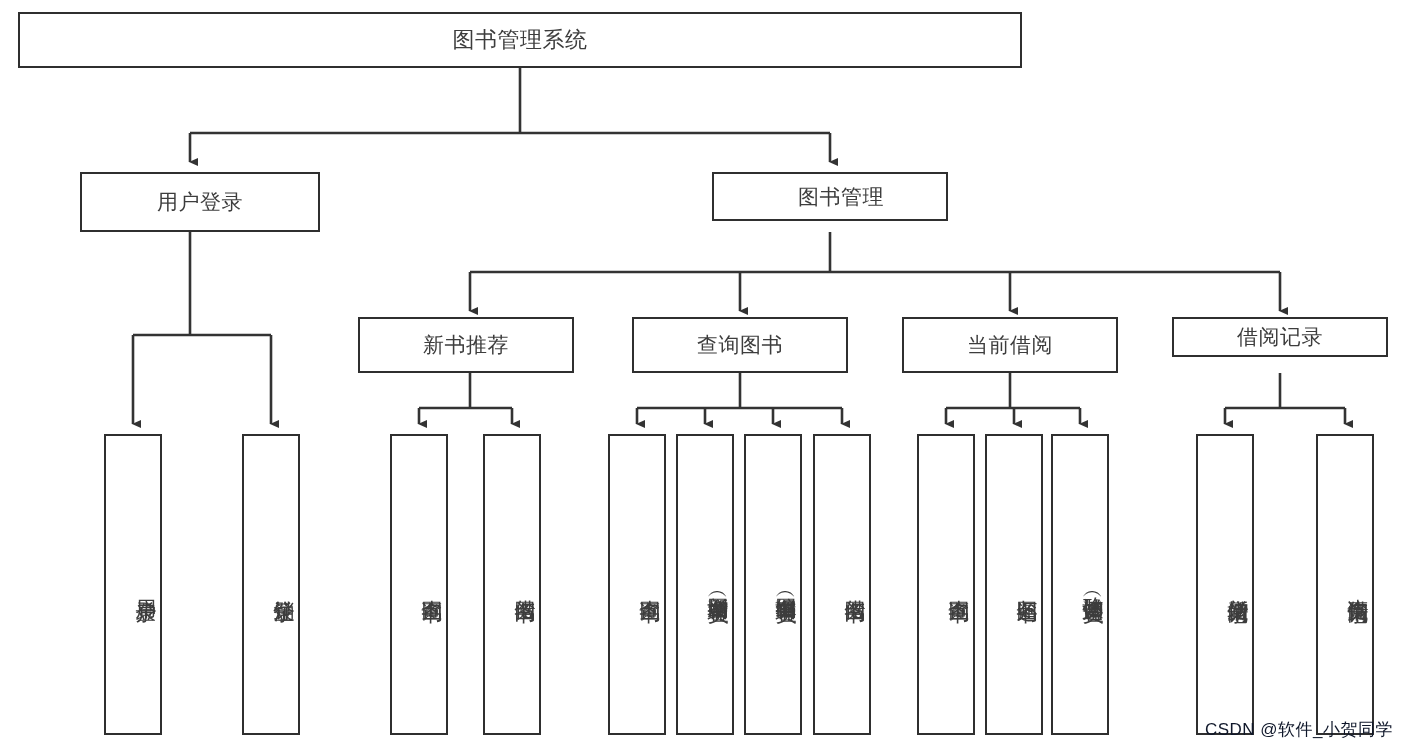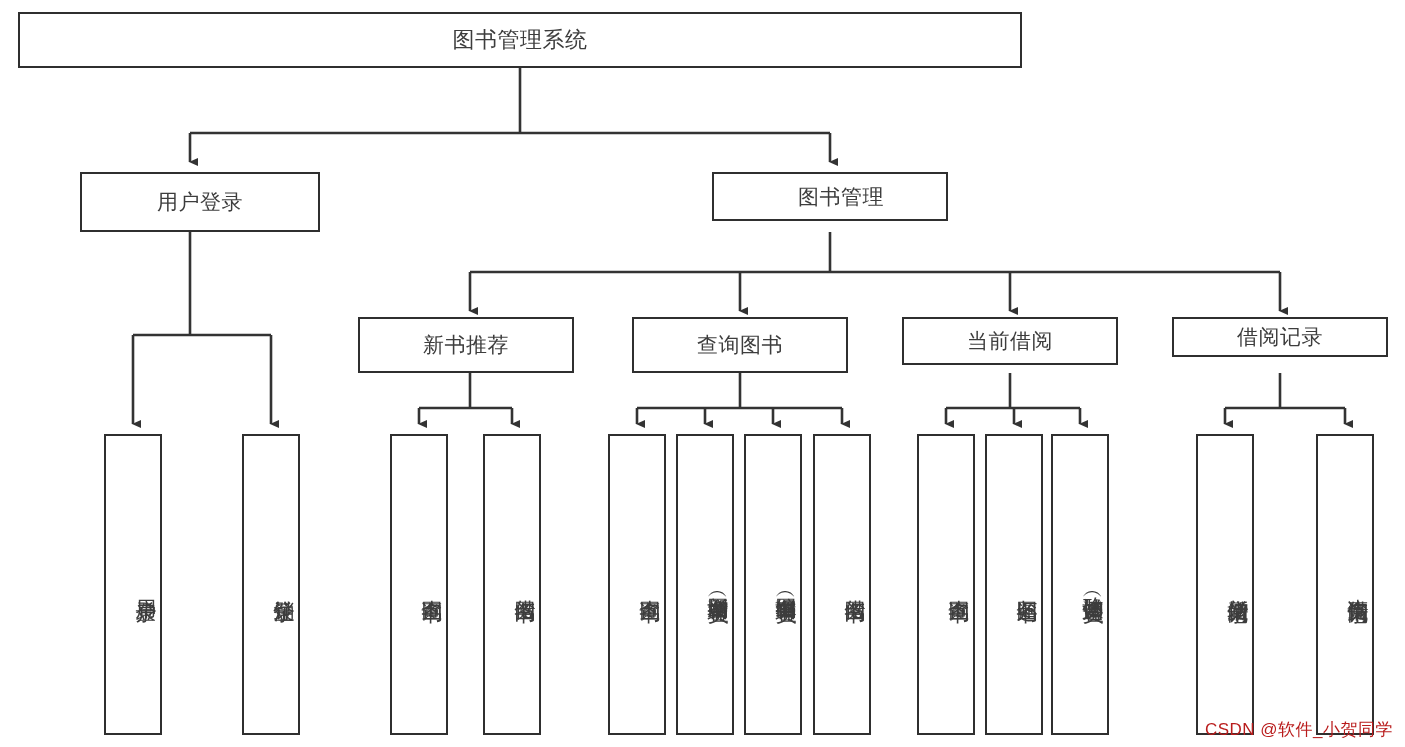--- a/index.html
+++ b/index.html
@@ -59,21 +59,21 @@
   .node-v .vtext {
     writing-mode: vertical-rl;
     text-orientation: upright;
     display: block;
   }
   .watermark {
     position: absolute;
     right: 12px;
     bottom: 6px;
     font-size: 17px;
-    color: #b91c1c;
+    color: #0f172a;
     letter-spacing: 0.5px;
     z-index: 3;
     white-space: nowrap;
   }
 </style>
 </head>
 <body>
 
 <div id="canvas">
 
@@ -137,21 +137,21 @@
   <div class="node node-h" style="left:712px; top:172px; width:236px; height:49px;padding-left:28px;">
     <span>图书管理</span>
   </div>
 
   <div class="node node-h" style="left:358px; top:317px; width:216px; height:56px;">
     <span>新书推荐</span>
   </div>
   <div class="node node-h" style="left:632px; top:317px; width:216px; height:56px;">
     <span>查询图书</span>
   </div>
-  <div class="node node-h" style="left:902px; top:317px; width:216px; height:48px;">
+  <div class="node node-h" style="left:902px; top:317px; width:216px; height:56px;">
     <span>当前借阅</span>
   </div>
   <div class="node node-h" style="left:1172px; top:317px; width:216px; height:40px;">
     <span>借阅记录</span>
   </div>
 
   <div class="node node-v" style="left:104px; top:434px; width:58px; height:301px;">
     <span class="vtext">用户登录</span>
   </div>
   <div class="node node-v" style="left:242px; top:434px; width:58px; height:301px;">

